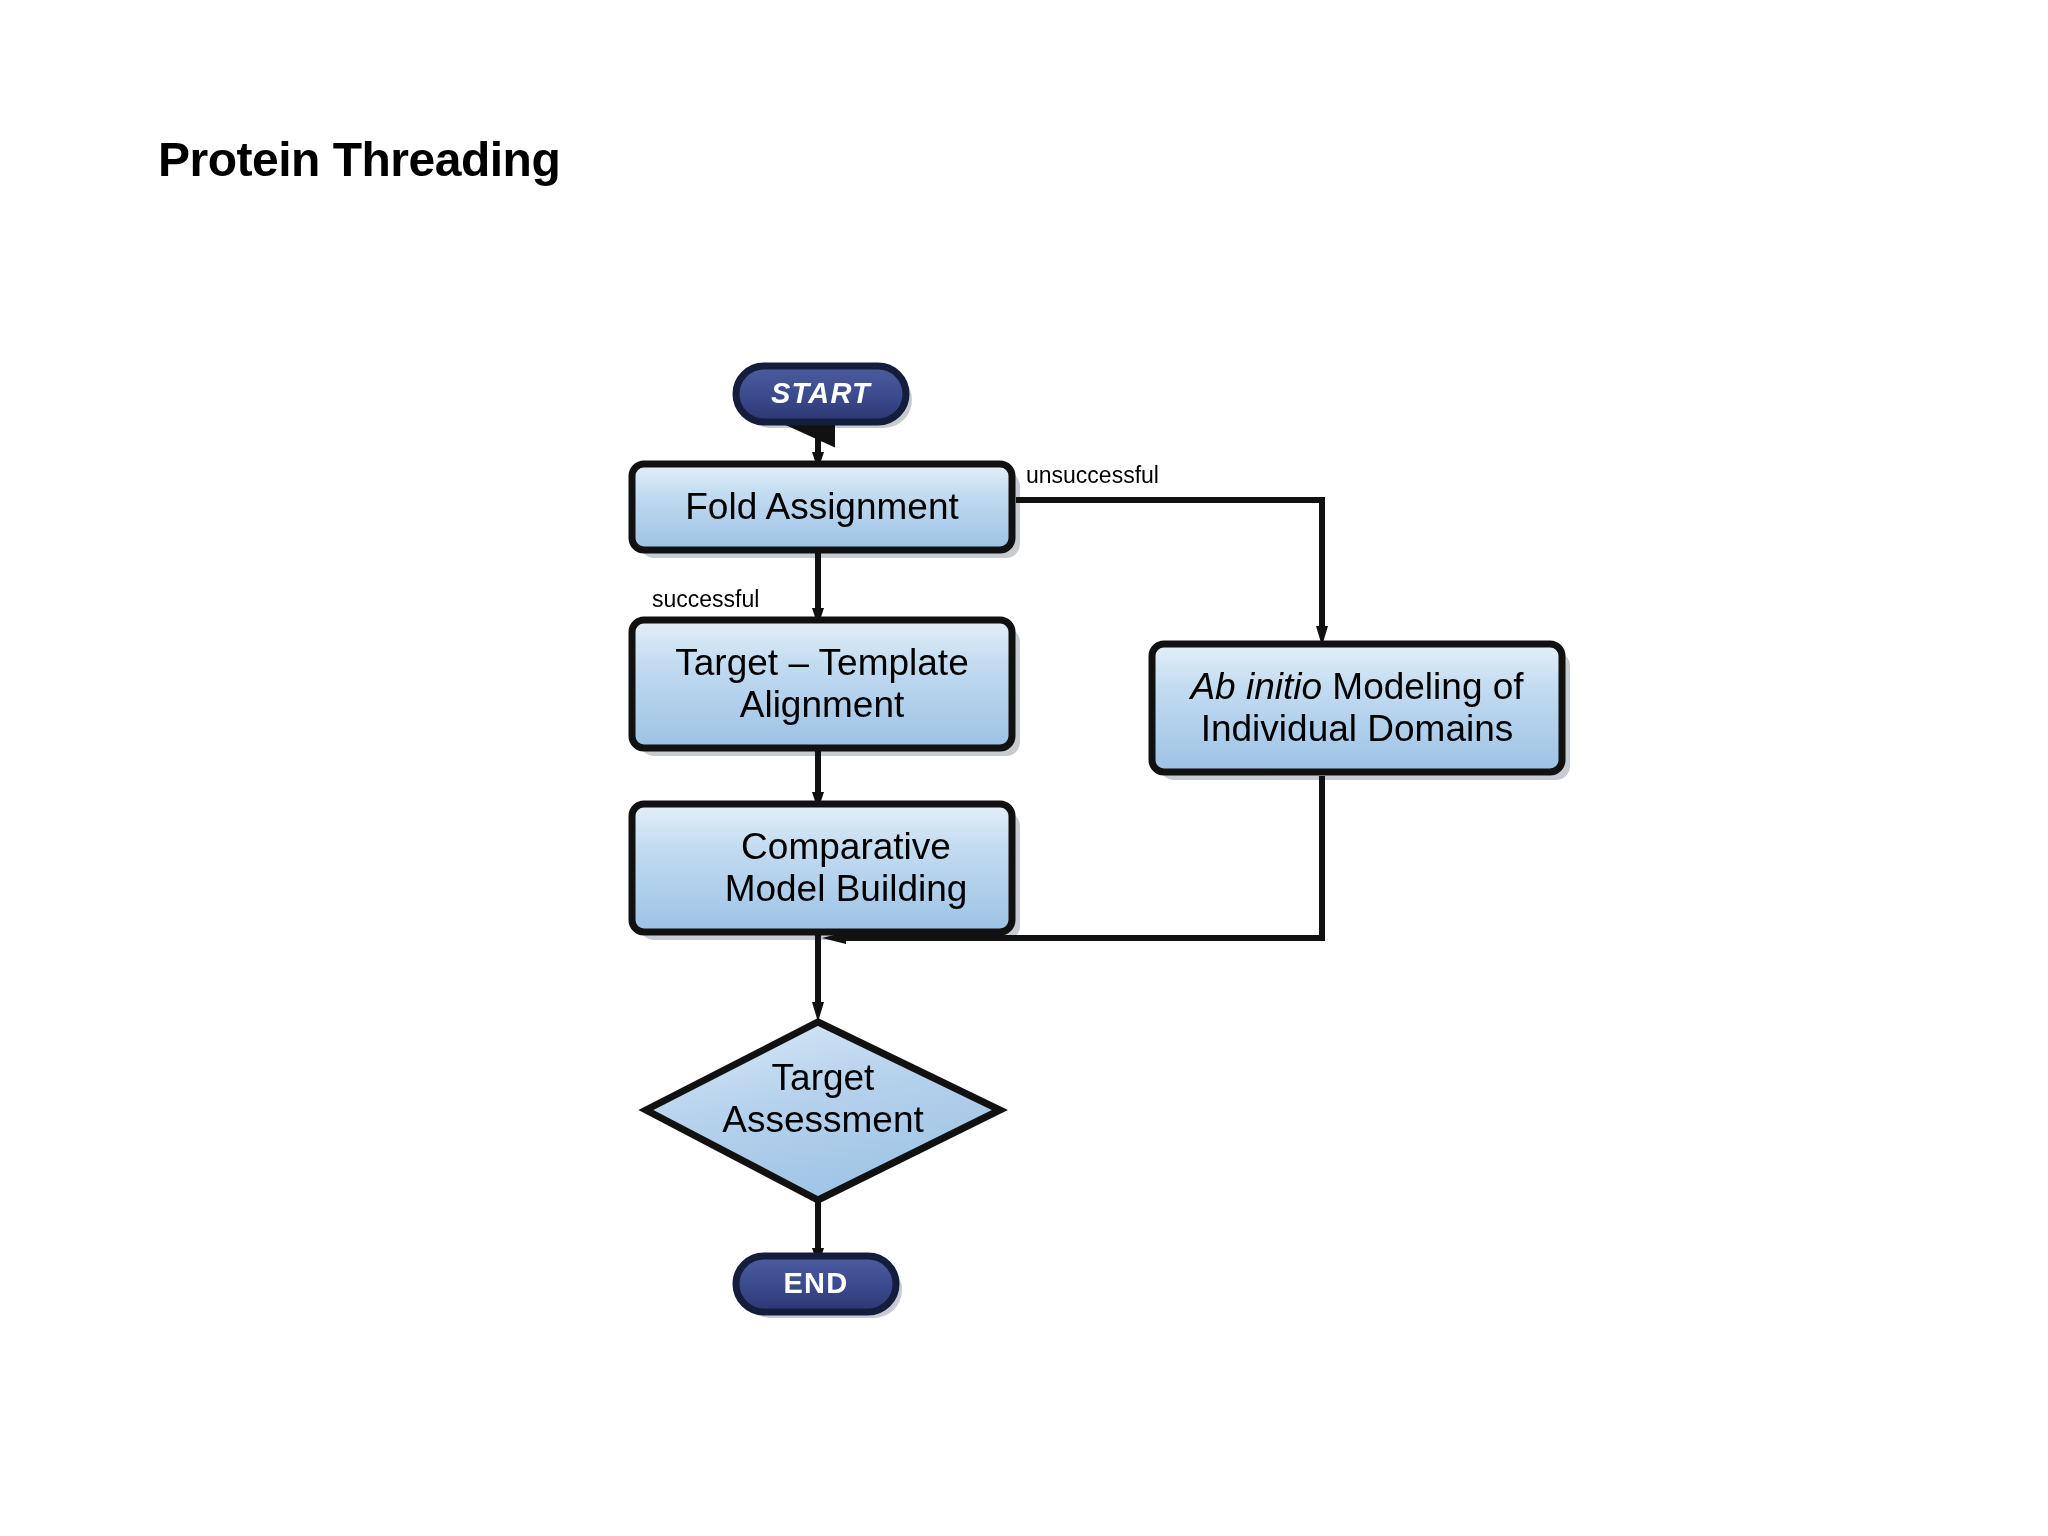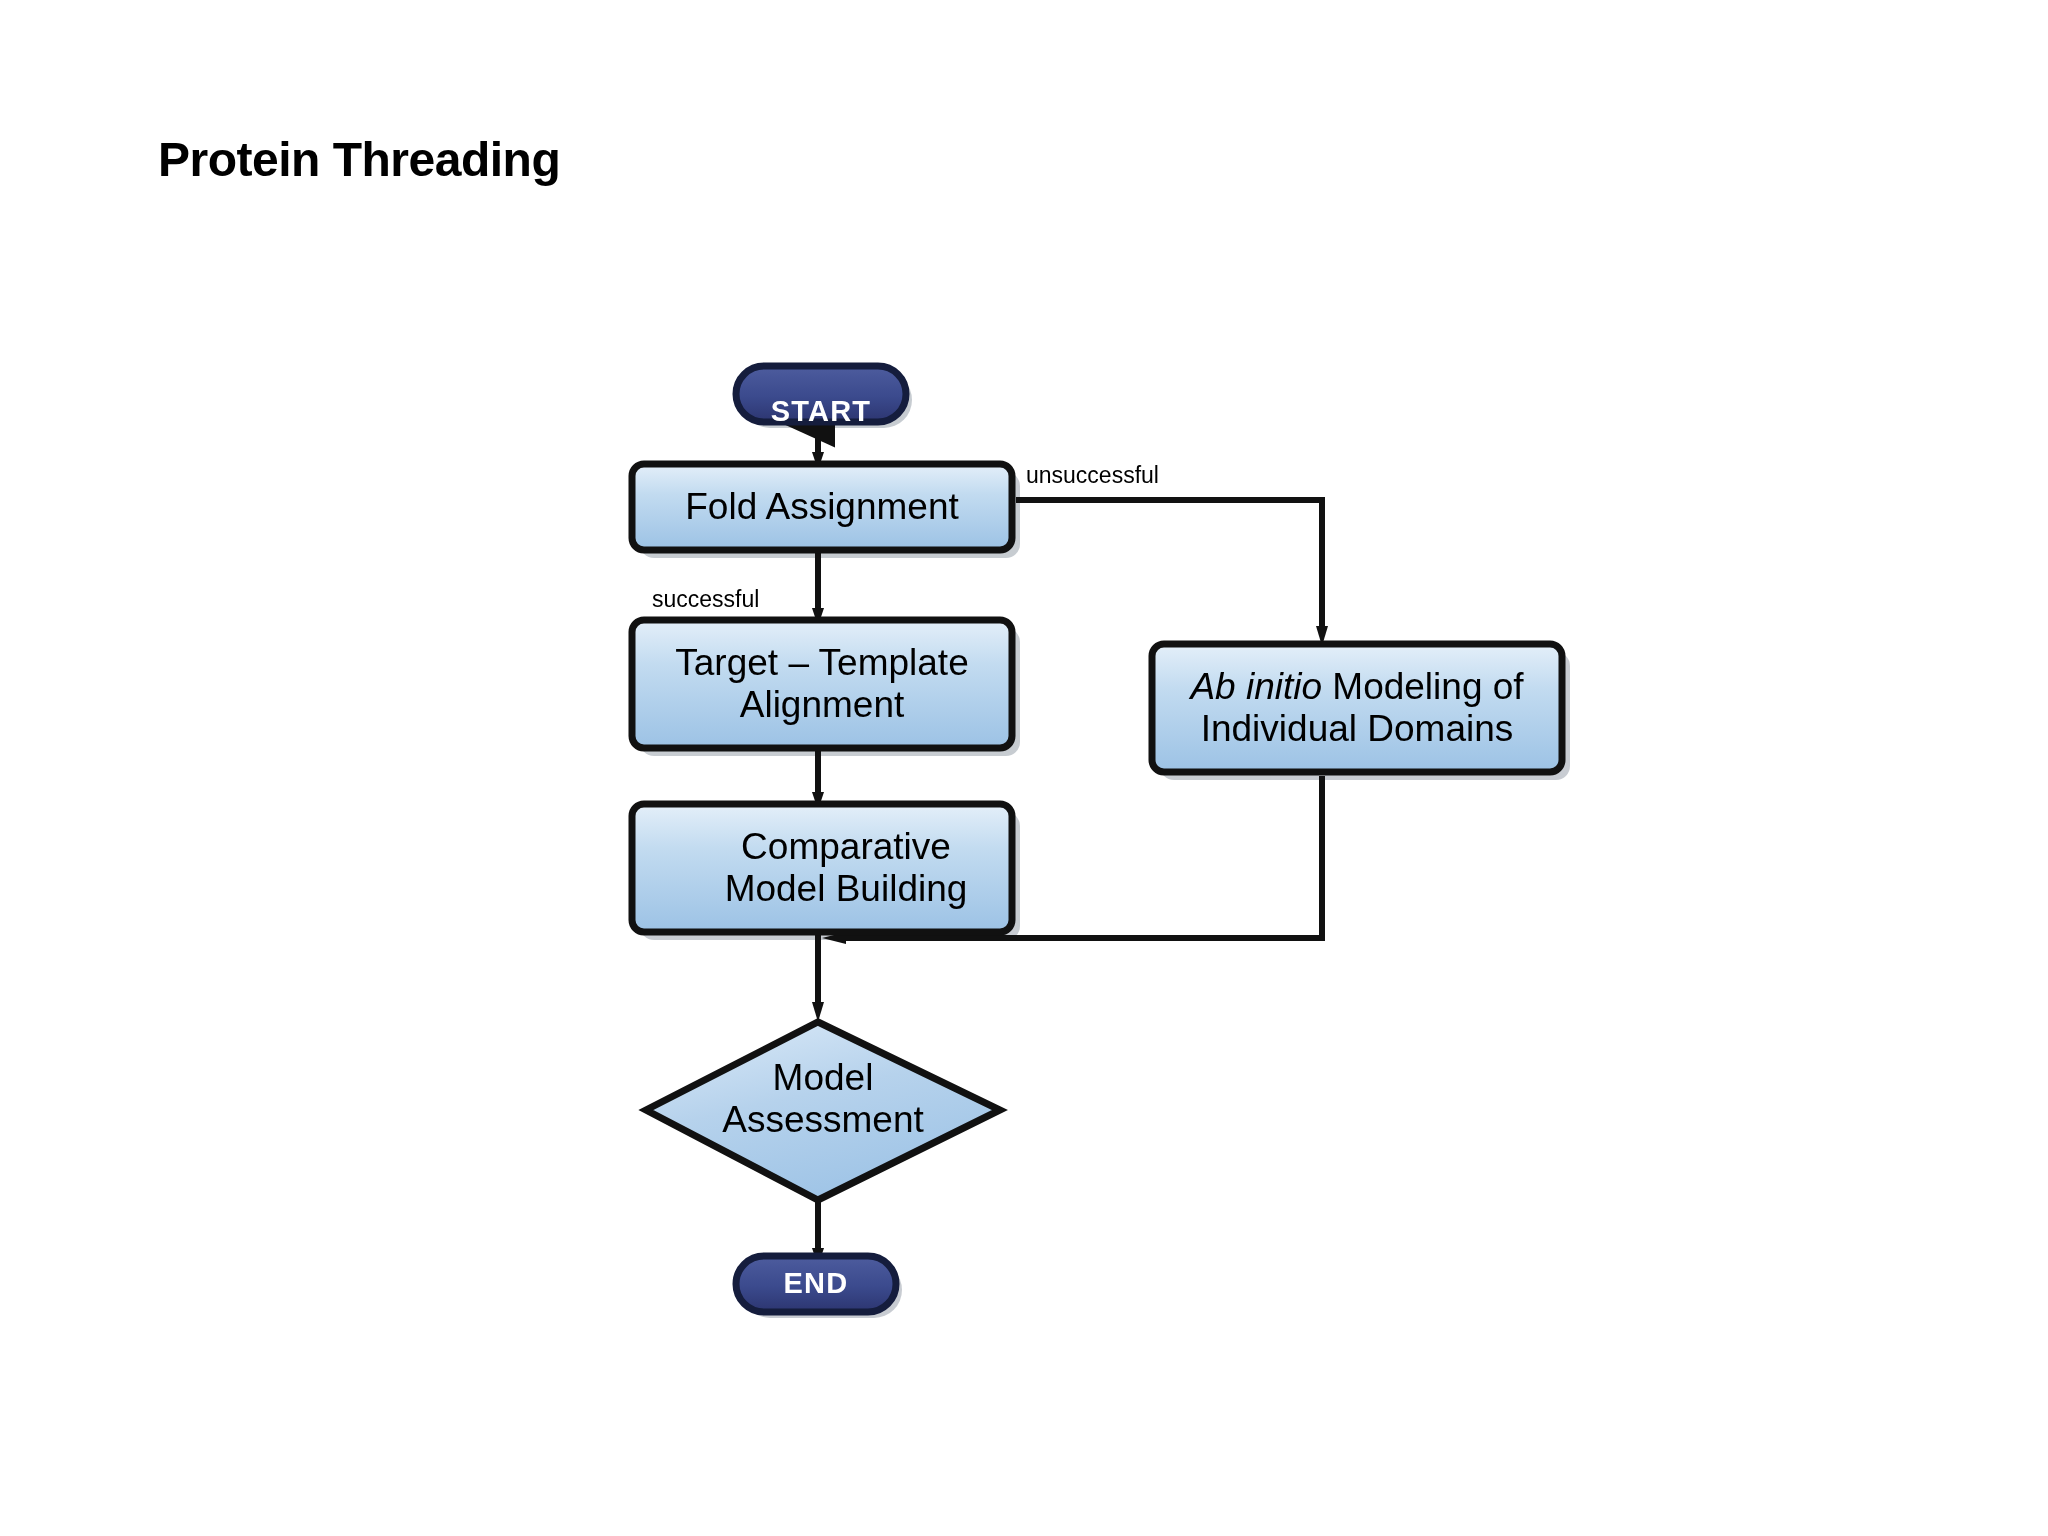--- a/index.html
+++ b/index.html
@@ -153,36 +153,36 @@
       <rect x="1152" y="644" width="410" height="128" rx="12" fill="url(#procGrad)" stroke="#111111" stroke-width="7"></rect>
 
       <rect x="632" y="804" width="380" height="128" rx="12" fill="url(#procGrad)" stroke="#111111" stroke-width="7"></rect>
 
       <polygon points="818,1022 1000,1110 818,1200 646,1110" fill="url(#diamondGrad)" stroke="#111111" stroke-width="7"></polygon>
 
       <rect x="736" y="1256" width="160" height="56" rx="28" fill="url(#termGrad)" stroke="#151d3d" stroke-width="7"></rect>
     </g>
   </svg>
 
-  <div class="node-label terminator-label" style="left:736px; top:384px; width:170px; height:56px;">START</div>
+  <div class="node-label terminator-label" style="left:736px; top:366px; width:170px; height:56px;font-style:italic;">START</div>
 
   <div class="node-label process-label" style="left:632px; top:464px; width:380px; height:86px;">Fold Assignment</div>
 
   <div class="node-label process-label" style="left:1152px; top:644px; width:410px; height:128px;">
     <span><span class="italic-part">Ab initio</span><span> Modeling of
 Individual Domains</span></span>
   </div>
 
   <div class="node-label process-label" style="left:632px; top:620px; width:380px; height:128px;">Target – Template
 Alignment</div>
 
   <div class="node-label process-label" style="left:656px; top:804px; width:380px; height:128px;">Comparative
 Model Building</div>
 
-  <div class="node-label decision-label" style="left:646px; top:1044px; width:354px; height:110px;">Model
+  <div class="node-label decision-label" style="left:646px; top:1044px; width:354px; height:110px;">Target
 Assessment</div>
 
   <div class="node-label terminator-label" style="left:736px; top:1256px; width:160px; height:56px;">END</div>
 
   <div class="edge-label" style="left:1026px; top:462px;">unsuccessful</div>
 
   <div class="edge-label" style="left:652px; top:586px;">successful</div>
 
 </div>
 

